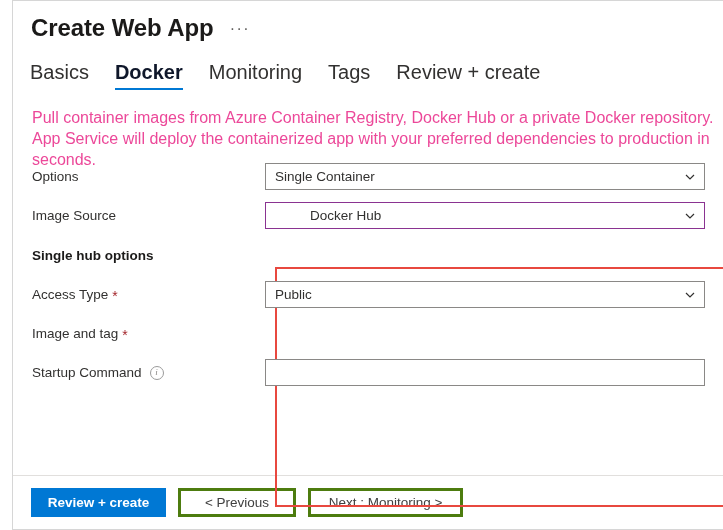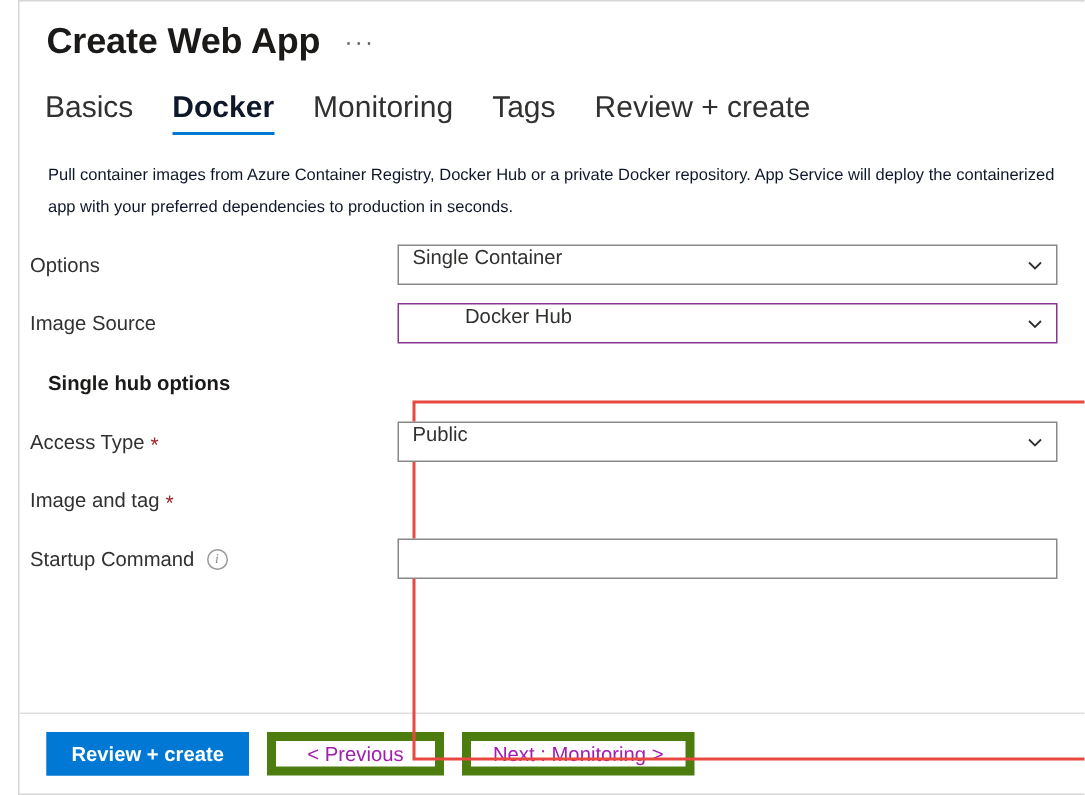--- a/index.html
+++ b/index.html
@@ -85,23 +85,23 @@
   
   .content {
     flex: 1 1 auto;
     position: relative;
     padding: 0;
   }
   .description {
     position: absolute;
     left: 19px; top: 10px;
     width: 690px;
-    font-size: 11px;
+    font-size: 16px;
     line-height: 21px;
-    color: #0f172a;
+    color: #ec4899;
   }
   
   .red-box {
     position: absolute;
     left: 262px;
     top: 170px;
     width: 451px;
     height: 240px;
     border: 2px solid #e8483f;
     pointer-events: none;
@@ -114,21 +114,21 @@
     width: 100%;
   }
   .row {
     position: relative;
     display: flex;
     align-items: center;
     height: 39px;
   }
   .row .label {
     width: 252px;
-    padding-left: 7px;
+    padding-left: 19px;
     font-size: 13.5px;
     color: #323130;
     display: flex;
     align-items: center;
     line-height: 18px;
   }
   .req {
     color: #a4262c;
     margin-left: 4px;
     font-size: 14px;
@@ -151,20 +151,21 @@
     line-height: 1;
     cursor: pointer;
   }
   .field {
     position: relative;
     width: 440px;
     height: 27px;
     background: #ffffff;
     border: 1px solid #8a8886;
     display: flex;
+    align-items: center;
     padding: 0 28px 0 9px;
     font-size: 13.5px;
     color: #323130;
     cursor: pointer;
     z-index: 6;
   }
   .field.focused { border: 1px solid #8a3391; padding-left: 44px; }
   .field .value { white-space: nowrap; overflow: hidden; text-overflow: ellipsis; }
   .chev {
     position: absolute;
@@ -212,22 +213,22 @@
   }
   .btn.primary {
     background: #0078d4;
     color: #ffffff;
     border: 1px solid #0078d4;
     font-weight: 700;
     min-width: 135px;
   }
   .btn.secondary {
     background: #ffffff;
-    color: #a21caf;
-    border: 6px solid #4d7c0f;
+    color: #404040;
+    border: 3px solid #4d7c0f;
     min-width: 118px;
   }
   .btn.secondary.wide { min-width: 155px; }
 </style>
 </head>
 <body>
 
 <div id="page">
 
   <div class="header">

